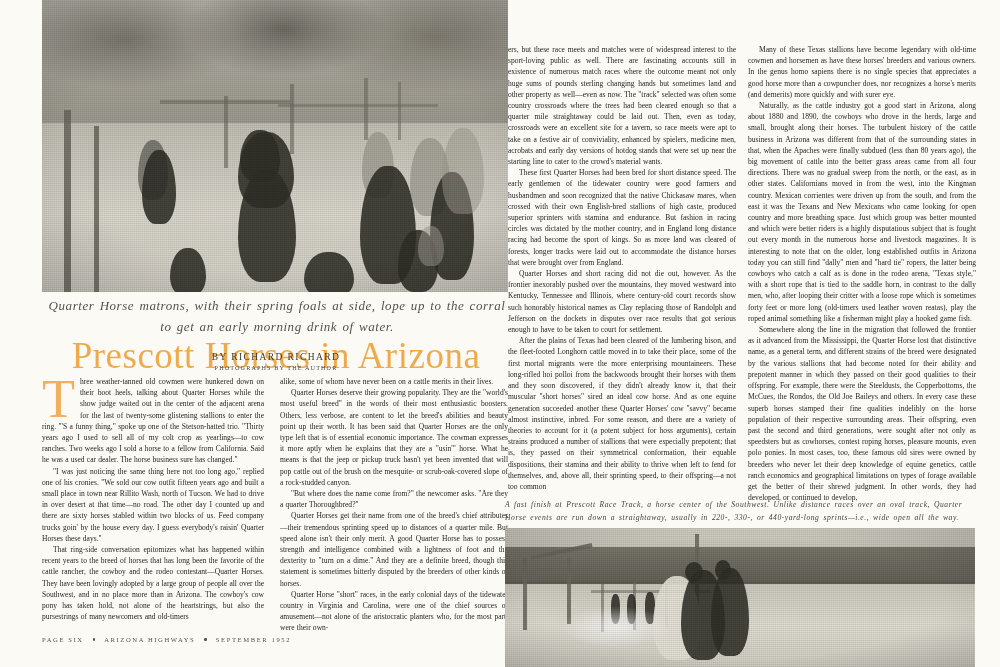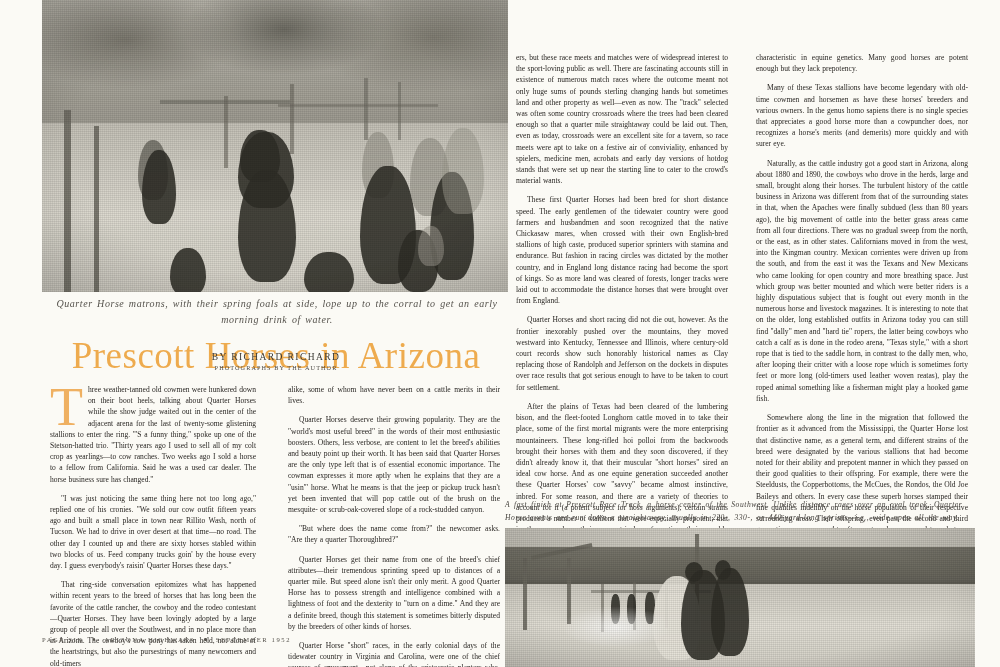--- a/index.html
+++ b/index.html
@@ -89,21 +89,21 @@
   .ph-vig {
     position: absolute; inset: 0;
     background: radial-gradient(ellipse 80% 80% at 50% 50%, rgba(0,0,0,0) 55%, rgba(0,0,0,.18) 100%);
   }
 
   
   .caption {
     position: absolute;
     font-family: "Liberation Serif", serif;
     font-style: italic;
-    font-size: 10px;
+    font-size: 13px;
     line-height: 1.6;
     letter-spacing: .55px;
     color: #55524c;
     word-spacing: 1.5px;
   }
   .caption-top {
     left: 44px;
     top: 296px;
     width: 466px;
     text-align: center;
@@ -157,21 +157,21 @@
   .col {
     position: absolute;
     font-family: "Liberation Serif", serif;
     font-size: 7.55px;
     line-height: 1.485;
     text-align: justify;
     color: #221f1c;
     word-spacing: .3px;
   }
   .col p {
-    margin: 8px;
+    margin: 0;
     text-indent: 11px;
   }
   .col p.noindent { text-indent: 0; }
 
   .col-1 { left: 42px;  top: 376px; width: 222px; }
   .col-2 { left: 280px; top: 376px; width: 228px; }
   .col-3 { left: 508px; top: 44px;  width: 228px; height: 450px; }
   .col-4 { left: 748px; top: 44px;  width: 228px; height: 450px; }
 
   
@@ -268,21 +268,20 @@
   </div>
 
   <div class="col col-3">
     <p class="noindent">ers, but these race meets and matches were of widespread interest to the sport-loving public as well. There are fascinating accounts still in existence of numerous match races where the outcome meant not only huge sums of pounds sterling changing hands but sometimes land and other property as well—even as now. The "track" selected was often some country crossroads where the trees had been cleared enough so that a quarter mile straightaway could be laid out. Then, even as today, crossroads were an excellent site for a tavern, so race meets were apt to take on a festive air of conviviality, enhanced by spielers, medicine men, acrobats and early day versions of hotdog stands that were set up near the starting line to cater to the crowd's material wants.</p>
     <p>These first Quarter Horses had been bred for short distance speed. The early gentlemen of the tidewater country were good farmers and husbandmen and soon recognized that the native Chickasaw mares, when crossed with their own English-bred stallions of high caste, produced superior sprinters with stamina and endurance. But fashion in racing circles was dictated by the mother country, and in England long distance racing had become the sport of kings. So as more land was cleared of forests, longer tracks were laid out to accommodate the distance horses that were brought over from England.</p>
     <p>Quarter Horses and short racing did not die out, however. As the frontier inexorably pushed over the mountains, they moved westward into Kentucky, Tennessee and Illinois, where century-old court records show such honorably historical names as Clay replacing those of Randolph and Jefferson on the dockets in disputes over race results that got serious enough to have to be taken to court for settlement.</p>
     <p>After the plains of Texas had been cleared of the lumbering bison, and the fleet-footed Longhorn cattle moved in to take their place, some of the first mortal migrants were the more enterprising mountaineers. These long-rifled hoi polloi from the backwoods brought their horses with them and they soon discovered, if they didn't already know it, that their muscular "short horses" sired an ideal cow horse. And as one equine generation succeeded another these Quarter Horses' cow "savvy" became almost instinctive, inbred. For some reason, and there are a variety of theories to account for it (a potent subject for hoss arguments), certain strains produced a number of stallions that were especially prepotent; that is, they passed on their symmetrical conformation, their equable dispositions, their stamina and their ability to thrive when left to fend for themselves, and, above all, their sprinting speed, to their offspring—a not too common</p>
   </div>
 
   <div class="col col-4">
-    <p class="noindent">characteristic in equine genetics. Many good horses are potent enough but they lack prepotency.</p>
     <p>Many of these Texas stallions have become legendary with old-time cowmen and horsemen as have these horses' breeders and various owners. In the genus homo sapiens there is no single species that appreciates a good horse more than a cowpuncher does, nor recognizes a horse's merits (and demerits) more quickly and with surer eye.</p>
     <p>Naturally, as the cattle industry got a good start in Arizona, along about 1880 and 1890, the cowboys who drove in the herds, large and small, brought along their horses. The turbulent history of the cattle business in Arizona was different from that of the surrounding states in that, when the Apaches were finally subdued (less than 80 years ago), the big movement of cattle into the better grass areas came from all four directions. There was no gradual sweep from the north, or the east, as in other states. Californians moved in from the west, into the Kingman country. Mexican corrientes were driven up from the south, and from the east it was the Texans and New Mexicans who came looking for open country and more breathing space. Just which group was better mounted and which were better riders is a highly disputatious subject that is fought out every month in the numerous horse and livestock magazines. It is interesting to note that on the older, long established outfits in Arizona today you can still find "dally" men and "hard tie" ropers, the latter being cowboys who catch a calf as is done in the rodeo arena, "Texas style," with a short rope that is tied to the saddle horn, in contrast to the dally men, who, after looping their critter with a loose rope which is sometimes forty feet or more long (old-timers used leather woven reatas), play the roped animal something like a fisherman might play a hooked game fish.</p>
     <p>Somewhere along the line in the migration that followed the frontier as it advanced from the Mississippi, the Quarter Horse lost that distinctive name, as a general term, and different strains of the breed were designated by the various stallions that had become noted for their ability and prepotent manner in which they passed on their good qualities to their offspring. For example, there were the Steeldusts, the Copperbottoms, the McCues, the Rondos, the Old Joe Baileys and others. In every case these superb horses stamped their fine qualities indelibly on the horse population of their respective surrounding areas. Their offspring, even past the second and third generations, were sought after not only as speedsters but as cowhorses, contest roping horses, pleasure mounts, even polo ponies. In most cases, too, these famous old sires were owned by breeders who never let their deep knowledge of equine genetics, cattle ranch economics and geographical limitations on types of forage available get the better of their shrewd judgment. In other words, they had developed, or continued to develop,</p>
   </div>
 
   <div class="caption caption-bottom">A fast finish at Prescott Race Track, a horse center of the Southwest. Unlike distance races over an oval track, Quarter Horse events are run down a straightaway, usually in 220-, 330-, or 440-yard-long sprints—i.e., wide open all the way.</div>
 
   <div class="photo photo-bottom">
     <div class="ph-sky" style="height:38%; background:linear-gradient(#d6d3c9,#b4b1a7);"></div>
     <div style="position:absolute; left:0; right:0; top:14%; height:30%; background:linear-gradient(#6f6d62,#57554c); opacity:.9;"></div>

